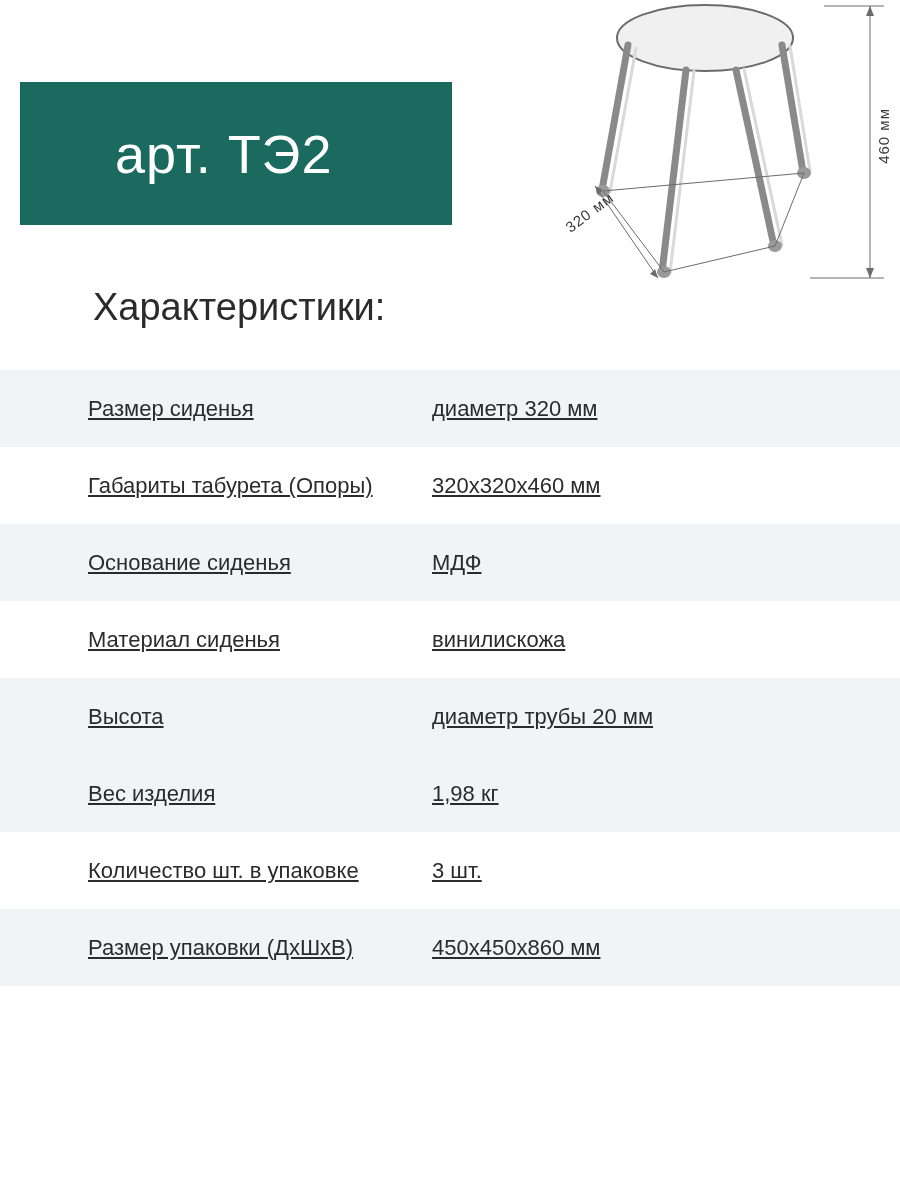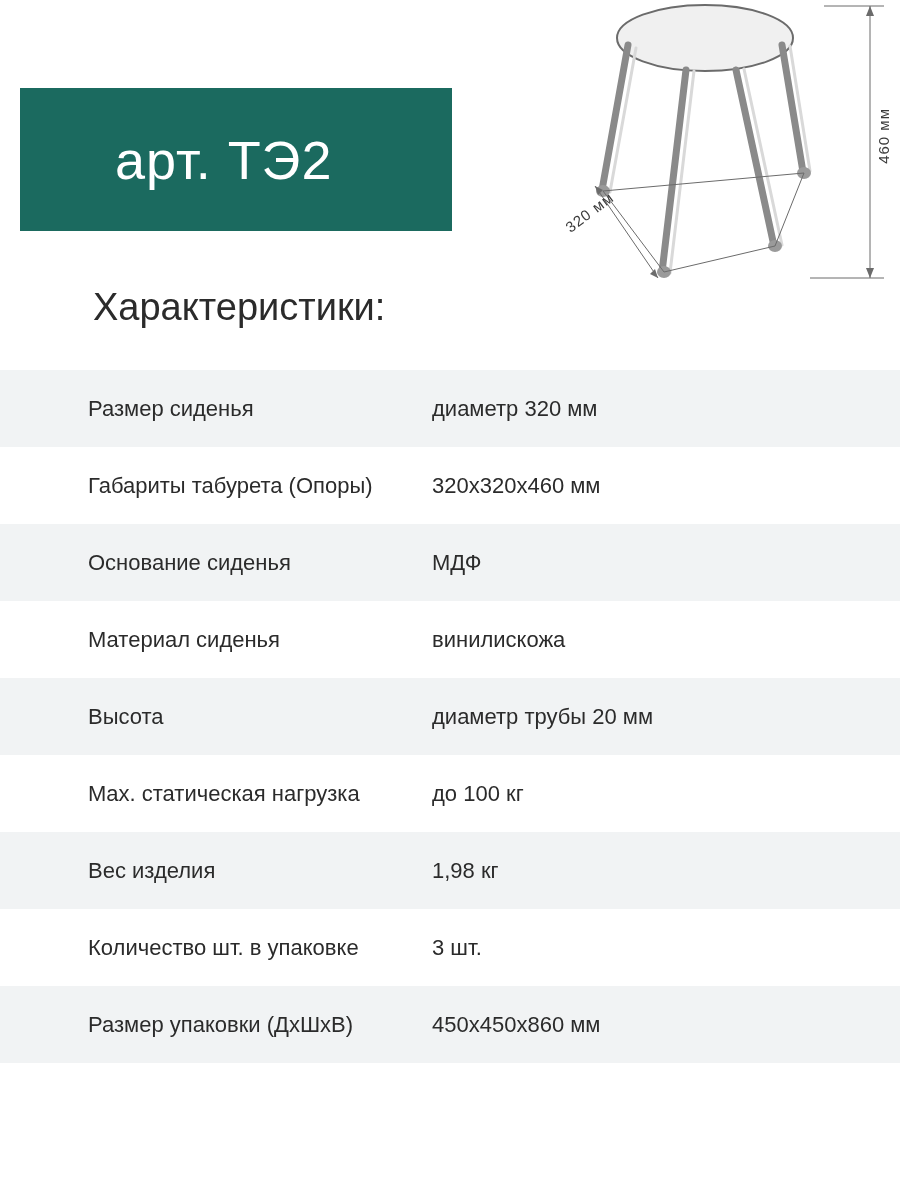--- a/index.html
+++ b/index.html
@@ -16,21 +16,21 @@
     width: 900px;
     height: 1200px;
     overflow: hidden;
     background: #ffffff;
   }
 
   
   .badge {
     position: absolute;
     left: 20px;
-    top: 88px;
+    top: 82px;
     width: 432px;
     height: 143px;
     background: #1b6a5f;
     display: flex;
     align-items: center;
     padding-left: 95px;
   }
   .badge-text {
     color: #ffffff;
     font-size: 54px;
@@ -61,20 +61,21 @@
   }
   .spec-table tr { height: 77px; }
   .spec-table tr.odd  { background: #f1f3f4; }
   .spec-table tr.even { background: #ffffff; }
   .spec-table td {
     font-size: 22px;
     color: #2b2b2b;
     vertical-align: middle;
     padding: 0;
     font-weight: normal;
+    text-decoration: underline;
   }
   .spec-table td.label { padding-left: 88px; width: 432px; }
   .spec-table td.value { padding-left: 0; margin-left: 24px; }
 
   
   .drawing {
     position: absolute;
     right: 0;
     top: 0;
     width: 360px;
@@ -162,24 +163,20 @@
         <td class="value">МДФ</td>
       </tr>
       <tr class="even">
         <td class="label">Материал сиденья</td>
         <td class="value">винилискожа</td>
       </tr>
       <tr class="odd">
         <td class="label">Высота</td>
         <td class="value">диаметр трубы 20 мм</td>
       </tr>
-      <tr class="even">
-        <td class="label">Max. статическая нагрузка</td>
-        <td class="value">до 100 кг</td>
-      </tr>
       <tr class="odd">
         <td class="label">Вес изделия</td>
         <td class="value">1,98 кг</td>
       </tr>
       <tr class="even">
         <td class="label">Количество шт. в упаковке</td>
         <td class="value">3 шт.</td>
       </tr>
       <tr class="odd">
         <td class="label">Размер упаковки (ДхШхВ)</td>

